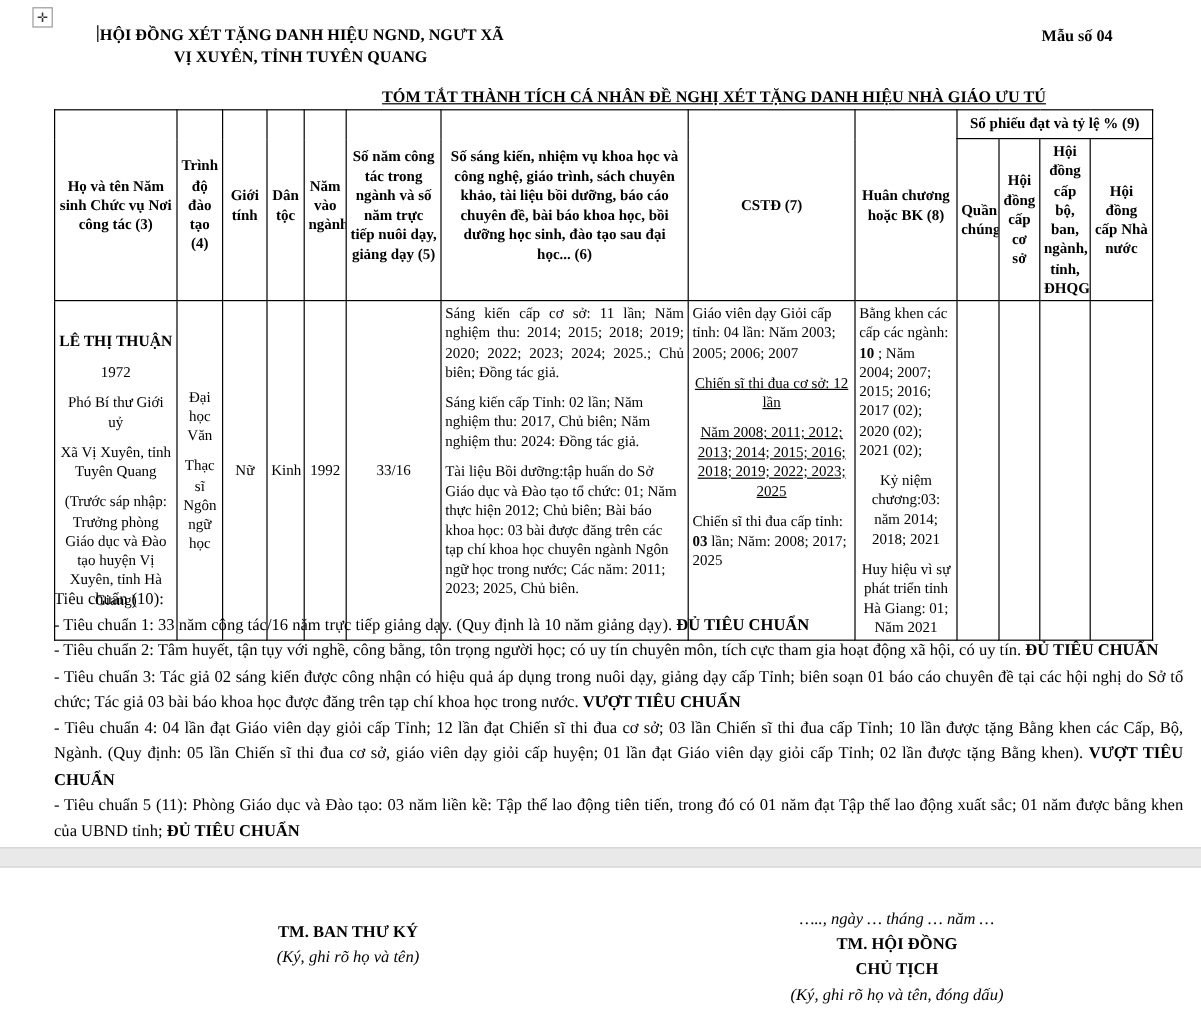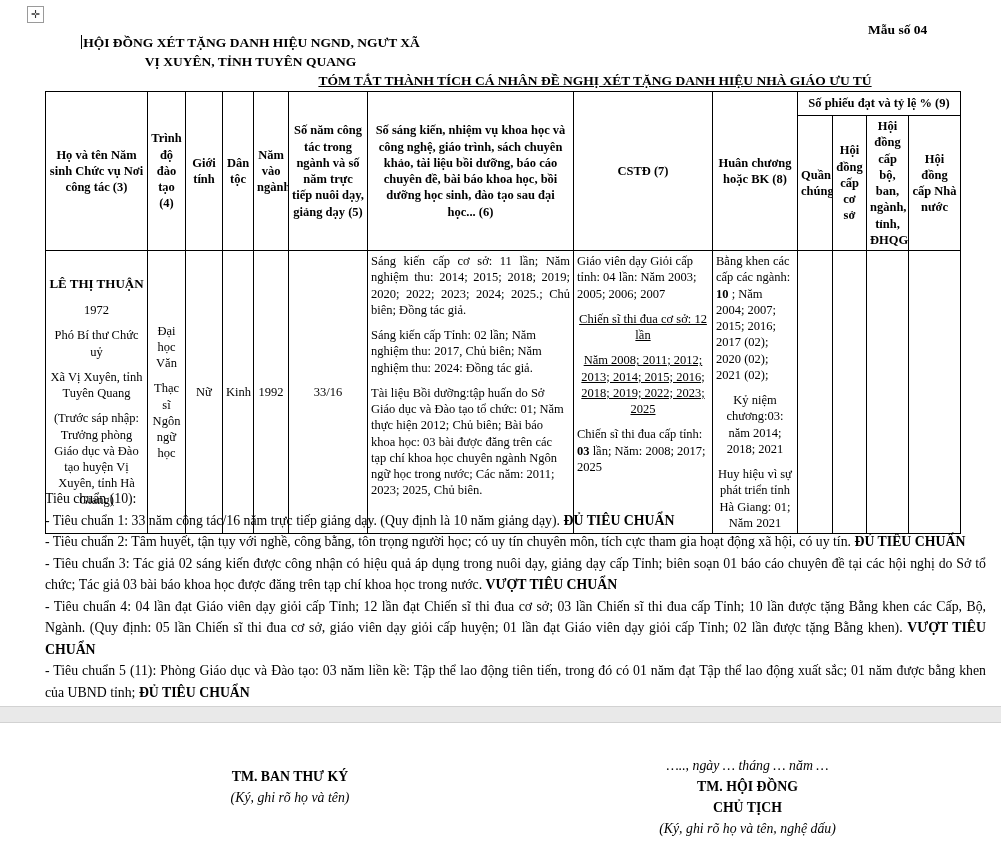--- a/index.html
+++ b/index.html
@@ -12,21 +12,21 @@
   }
   
   .move-handle {
     position:absolute; left:27px; top:6px; width:17px; height:17px;
     border:1px solid #9a9a9a; background:#fff;
     display:flex; align-items:center; justify-content:center;
     font-size:11px; line-height:1; color:#333;
     font-family:"DejaVu Sans",sans-serif; cursor:move;
   }
   .org-header {
-    position:absolute; left:48px; top:33px; width:405px;
+    position:absolute; left:48px; top:19px; width:405px;
     text-align:center; font-weight:bold; font-size:13.5px; line-height:19px;
   }
   .text-cursor { display:inline-block; width:1px; height:14px; background:#000;
     vertical-align:-2px; margin-right:1px; }
   .form-number {
     position:absolute; left:868px; top:22px; font-weight:bold; font-size:13.5px;
   }
   .doc-title {
     position:absolute; left:200px; top:73px; width:790px;
     text-align:center; font-weight:bold; font-size:13.5px;
@@ -119,21 +119,21 @@
   <tr class="sub-row">
     <th>Quần chúng</th>
     <th>Hội đồng cấp cơ sở</th>
     <th>Hội đồng cấp bộ, ban, ngành, tỉnh, ĐHQG</th>
     <th>Hội đồng cấp Nhà nước</th>
   </tr>
   <tr class="data-row">
     <td class="cell cell-name">
       <p class="nm">LÊ THỊ THUẬN</p>
       <p>1972</p>
-      <p>Phó Bí thư Chức uỷ</p>
+      <p>Phó Bí thư Giới uỷ</p>
       <p>Xã Vị Xuyên, tỉnh Tuyên Quang</p>
       <p>(Trước sáp nhập: Trưởng phòng Giáo dục và Đào tạo huyện Vị Xuyên, tỉnh Hà Giang)</p>
     </td>
     <td class="cell">
       <p>Đại học Văn</p>
       <p>Thạc sĩ Ngôn ngữ học</p>
     </td>
     <td class="cell">Nữ</td>
     <td class="cell">Kinh</td>
     <td class="cell">1992</td>
@@ -174,14 +174,14 @@
 <div class="page-gap"></div>
 
 <div class="sig sig-left">
   <div class="b">TM. BAN THƯ KÝ</div>
   <div class="i">(Ký, ghi rõ họ và tên)</div>
 </div>
 <div class="sig sig-right">
   <div class="i">….., ngày … tháng … năm …</div>
   <div class="b">TM. HỘI ĐỒNG</div>
   <div class="b">CHỦ TỊCH</div>
-  <div class="i">(Ký, ghi rõ họ và tên, nghệ dấu)</div>
+  <div class="i">(Ký, ghi rõ họ và tên, đóng dấu)</div>
 </div>
 
 </body></html>

